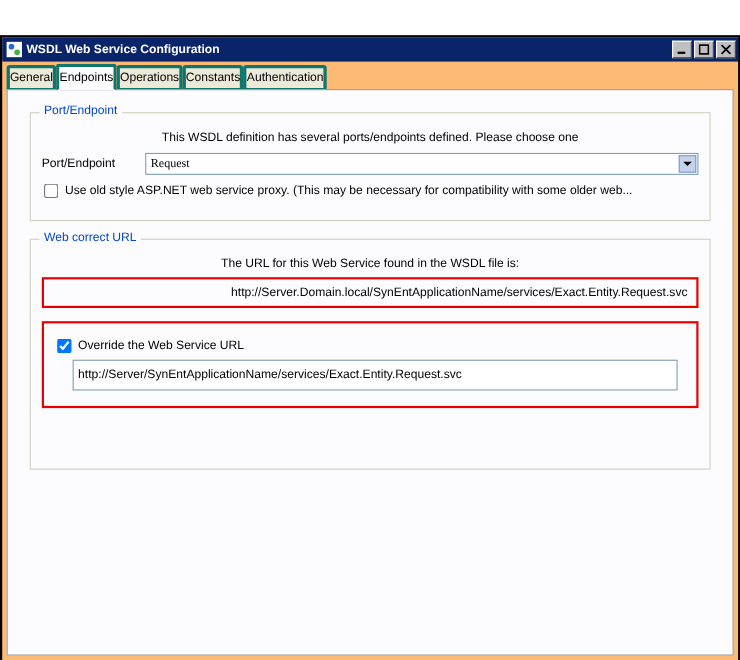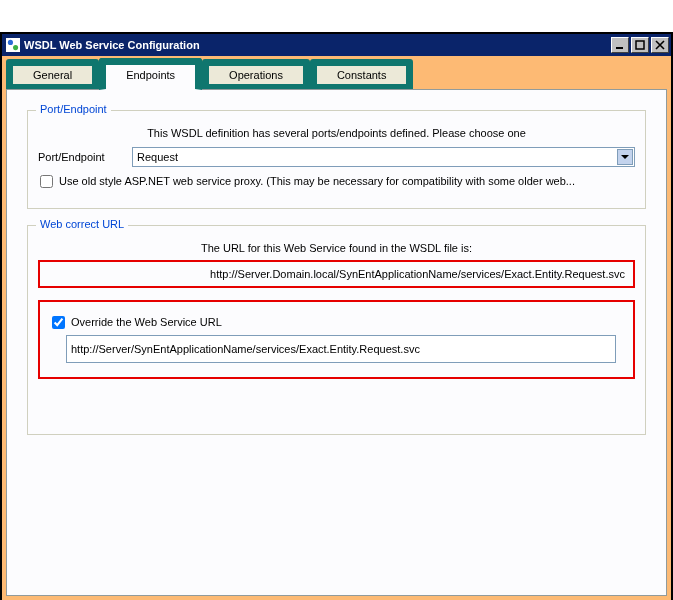--- a/index.html
+++ b/index.html
@@ -52,23 +52,23 @@
     flex: 1;
     display: flex; flex-direction: column;
     padding: 2px 4px 4px 4px;
   }
   
   .tabs {
     display: flex;
     margin-bottom: -1px;
   }
   .tab {
-    padding: 3px 20px;
+    padding: 3px 0;
     background: #ece9d8;
-    border: 7px solid #0f766e;
+    border: 3px solid #0f766e;
     border-top-left-radius: 3px;
     border-top-right-radius: 3px;
     margin-right: 0;
     position: relative;
     top: 1px;
     z-index: 1;
   }
   .tab.active {
     background: #fcfcfe;
     border-bottom: 1px solid #fcfcfe;
@@ -106,20 +106,21 @@
   }
   .field-label { width: 94px; }
   .dropdown {
     flex: 1;
     height: 20px;
     border: 1px solid #7f9db9;
     background: #fff;
     display: flex; align-items: center;
     padding: 0 2px 0 4px;
     position: relative;
+    font-family: Liberation Serif, serif;
   }
   .dropdown .dd-arrow {
     width: 16px; height: 16px;
     background: #c3d3ed;
     border: 1px solid #7f9db9;
     display: flex; align-items: center; justify-content: center;
     position: absolute; right: 1px; top: 1px;
   }
   .dd-arrow::after {
     content: "";
@@ -210,20 +211,21 @@
     </div>
   </div>
 
   <div class="client">
 
     <div class="tabs">
       <div class="tab"><span>General</span></div>
       <div class="tab active"><span>Endpoints</span></div>
       <div class="tab"><span>Operations</span></div>
       <div class="tab"><span>Constants</span></div>
+      <div class="tab"><span>Authentication</span></div>
     </div>
 
     <div class="tab-panel">
 
       <div class="groupbox">
         <span class="legend">Port/Endpoint</span>
         <div class="help-text">This WSDL definition has several ports/endpoints defined. Please choose one</div>
         <div class="field-row">
           <span class="field-label">Port/Endpoint</span>
           <div class="dropdown">

